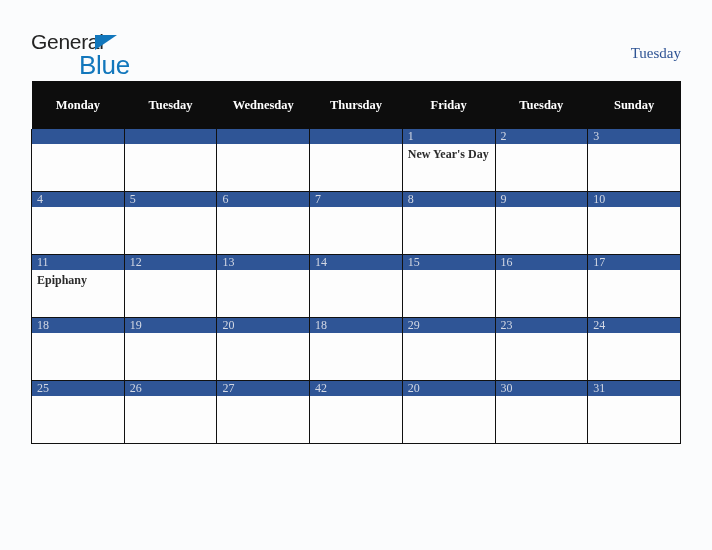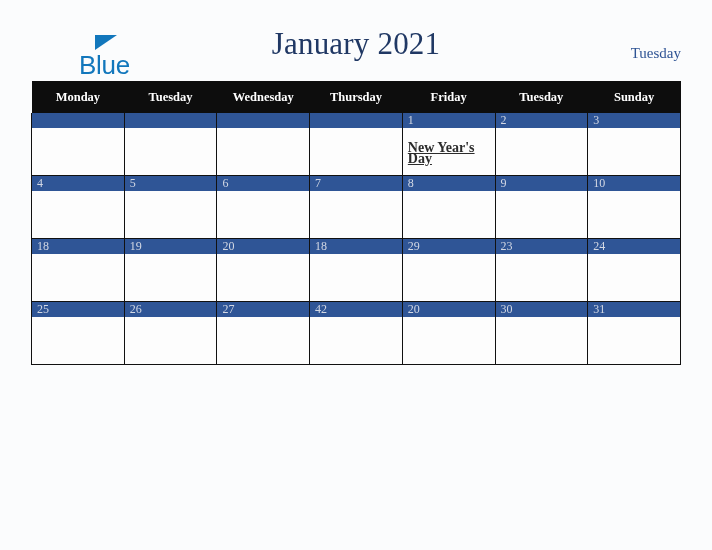--- a/index.html
+++ b/index.html
@@ -87,23 +87,23 @@
     width: 650px;
     border-collapse: collapse;
     table-layout: fixed;
   }
   .calendar th {
     background: #0d0d0d;
     color: #ffffff;
     font-family: "Liberation Serif", serif;
     font-weight: bold;
     font-size: 12.5px;
-    height: 32px;
+    height: 24px;
     text-align: center;
-    padding: 0;
+    padding: 12px;
     border: none;
   }
   .calendar td {
     padding: 0;
     vertical-align: top;
     border-left: 1px solid #111111;
     border-right: 1px solid #111111;
     border-bottom: 1px solid #111111;
     background: #fdfdfd;
     height: 62px;
@@ -116,39 +116,38 @@
     color: #d3d8e4;
     font-family: "Liberation Serif", serif;
     font-size: 12px;
     overflow: hidden;
   }
   .daybar.blank {
     color: transparent;
   }
   .holiday {
     font-family: "Liberation Serif", serif;
-    font-size: 14px;
+    font-size: 12px;
     font-weight: bold;
     color: #2b2b2b;
-    padding: 14px 3px 0 5px;
+    padding: 5px 3px 0 5px;
     line-height: 11px;
-    text-decoration: underline;
   }
 </style>
 </head>
 <body>
 
 <div class="page">
 
   <div class="logo">
+    <span class="logo-general">General</span>
     <span class="logo-triangle"></span>
     <span class="logo-blue">Blue</span>
   </div>
 
-  <div class="title">January 2021</div>
   <div class="country">Tuesday</div>
 
   <table class="calendar">
     <thead>
       <tr>
         <th>Monday</th>
         <th>Tuesday</th>
         <th>Wednesday</th>
         <th>Thursday</th>
         <th>Friday</th>
@@ -199,20 +198,44 @@
           </td>
           <td>
             <div class="daybar">9</div>
           </td>
           <td>
             <div class="daybar">10</div>
           </td>
         </tr>
         <tr>
           <td>
+            <div class="daybar">11</div>
+            <div class="holiday">Epiphany</div>
+          </td>
+          <td>
+            <div class="daybar">12</div>
+          </td>
+          <td>
+            <div class="daybar">13</div>
+          </td>
+          <td>
+            <div class="daybar">14</div>
+          </td>
+          <td>
+            <div class="daybar">15</div>
+          </td>
+          <td>
+            <div class="daybar">16</div>
+          </td>
+          <td>
+            <div class="daybar">17</div>
+          </td>
+        </tr>
+        <tr>
+          <td>
             <div class="daybar">18</div>
           </td>
           <td>
             <div class="daybar">19</div>
           </td>
           <td>
             <div class="daybar">20</div>
           </td>
           <td>
             <div class="daybar">18</div>

